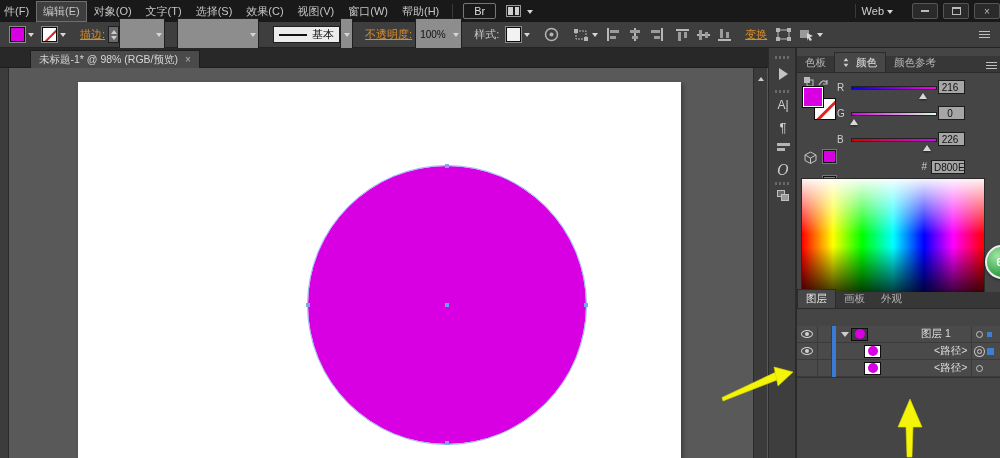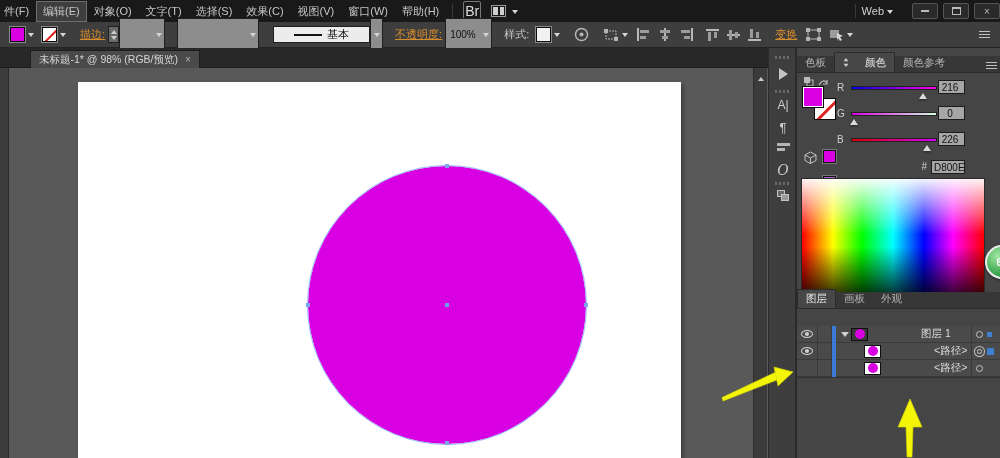--- a/index.html
+++ b/index.html
@@ -10,21 +10,21 @@
     color:#c8c8c8; font-size:11px; -webkit-user-select:none; user-select:none;
   }
   #app { position:relative; width:1000px; height:458px; }
   .abs { position:absolute; }
 
   
   .titlebar { top:0; left:0; width:1000px; height:22px; background:#191919; display:flex; align-items:center; }
   .menu-item { padding:3px 7px; color:#c6c6c6; white-space:nowrap; }
   .menu-item.active { background:#3e3e3e; border:1px solid #6e6e6e; padding:2px 6px; }
   .tb-sep { width:1px; height:14px; background:#3a3a3a; margin:0 6px; }
-  .br-btn { border:1px solid #777; border-radius:2px; padding:1px 1px; font-size:14px; color:#ddd; margin-left:4px; }
+  .br-btn { border:1px solid #777; border-radius:2px; padding:1px 10px; font-size:11px; color:#ddd; margin-left:4px; }
   .arrange-btn { display:flex; align-items:center; gap:3px; margin-left:10px; }
   .arrange-glyph { width:15px; height:12px; border:1px solid #999; display:grid; grid-template-columns:7px 1fr; }
   .arrange-glyph i { background:#cfcfcf; margin:1px; }
   .titlebar-right { margin-left:auto; display:flex; align-items:center; }
   .workspace { display:flex; align-items:center; margin-right:14px; color:#cfcfcf; }
   .win-btn { width:26px; height:16px; display:flex; align-items:center; justify-content:center; color:#bbb; border:1px solid #555; border-radius:2px; margin-left:5px; font-size:10px; background:#2a2a2a; }
   .min-glyph { width:8px; height:2px; background:#bbb; }
   .restore-glyph { width:9px; height:8px; border:1px solid #bbb; border-top-width:2px; position:relative; }
 
   
@@ -34,21 +34,21 @@
 
   
   .controlbar { top:22px; left:0; width:1000px; height:26px; background:#3e3e3e; border-bottom:1px solid #232323; display:flex; align-items:center; padding:0 6px; }
   .swatch-box { width:15px; height:15px; border:1px solid #0c0c0c; box-shadow:0 0 0 1px #8a8a8a; }
   .none-fill { background:#fff; position:relative; overflow:hidden; }
   .none-fill::after { content:""; position:absolute; left:-3px; top:6px; width:24px; height:2px; background:#d22; transform:rotate(-45deg); }
   .orange-link { color:#d98d2b; text-decoration:underline; margin:0 3px; white-space:nowrap; }
   .plain-label { color:#c9c9c9; margin:16px 3px; white-space:nowrap; }
   .dd-box { height:17px; background:#8d8d8d; border:1px solid #1f1f1f; display:flex; align-items:center; justify-content:flex-end; padding:16px 2px; }
   .stepper { width:11px; height:17px; background:#6a6a6a; border:1px solid #1f1f1f; display:flex; flex-direction:column; align-items:center; justify-content:center; gap:2px; }
-  .basic-box { height:17px; background:#ececec; border:1px solid #1f1f1f; color:#111; display:flex; align-items:center; padding:0 20px; gap:5px; }
+  .basic-box { height:17px; background:#ececec; border:1px solid #1f1f1f; color:#111; display:flex; align-items:center; padding:0 5px; gap:5px; }
   .basic-line { width:28px; height:2px; background:#111; }
   .ctrl-icon { display:flex; align-items:center; margin:0 4px; }
   .align-svg rect { fill:#b8b8b8; }
   .align-svg .bar { fill:#9b9b9b; }
   .panel-lines { width:11px; height:8px; background:repeating-linear-gradient(#c0c0c0 0 1px, transparent 1px 3px); }
 
   
   .tabbar { top:48px; left:0; width:1000px; height:20px; background:#282828; border-bottom:1px solid #1d1d1d; }
   .doc-tab { position:absolute; left:30px; top:2px; height:18px; background:#4a4a4a; border:1px solid #1d1d1d; border-bottom:none; display:flex; align-items:center; padding:0 8px; color:#d6d6d6; font-size:10.5px; gap:7px; }
   .doc-close { color:#b0b0b0; font-size:10px; }
@@ -72,21 +72,21 @@
   .para-style-glyph { width:13px; height:10px; display:flex; flex-direction:column; gap:2px; }
   .para-style-glyph i { background:#b5b5b5; height:3px; } .para-style-glyph i:last-child { width:8px; }
   .transp-glyph { position:relative; width:13px; height:11px; }
   .transp-glyph i { position:absolute; width:8px; height:7px; border:1px solid #c0c0c0; background:#6b6b6b; }
   .transp-glyph i:last-child { left:4px; top:4px; background:#9a9a9a; }
 
   
   .rpanel { top:48px; left:796px; width:204px; height:410px; background:#454545; border-left:1px solid #2a2a2a; }
   .ptabs { position:absolute; left:0; width:204px; height:17px; background:#373737; border-bottom:1px solid #2b2b2b; display:flex; align-items:flex-end; font-size:10.5px; }
   .ptab { padding:2px 8px 2px; color:#b5b5b5; white-space:nowrap; }
-  .ptab.active { background:#474747; color:#e4e4e4; border:1px solid #2b2b2b; border-bottom:none; display:flex; align-items:center; gap:16px; }
+  .ptab.active { background:#474747; color:#e4e4e4; border:1px solid #2b2b2b; border-bottom:none; display:flex; align-items:center; gap:7px; }
   .pmenu { position:absolute; right:4px; display:flex; align-items:center; gap:2px; }
 
   .fill-proxy { position:absolute; left:5px; top:38px; width:22px; height:22px; background:#d800e2; border:1px solid #0a0a0a; box-shadow:inset 0 0 0 1px #fff; z-index:2; }
   .stroke-proxy { position:absolute; left:17px; top:50px; width:22px; height:22px; background:#fff; border:1px solid #0a0a0a; z-index:1; overflow:hidden; }
   .stroke-proxy::after { content:""; position:absolute; left:-4px; top:9px; width:34px; height:3px; background:#d22; transform:rotate(-45deg); }
   .mini-swatch { position:absolute; width:13px; height:13px; border:1px solid #111; box-shadow:0 0 0 1px #777; }
   .bw-swatch { position:absolute; width:13px; height:13px; border:1px solid #222; }
 
   .chan { position:absolute; left:40px; width:158px; height:16px; }
   .chan .lab { position:absolute; left:0; top:2px; color:#cfcfcf; font-size:10px; }

